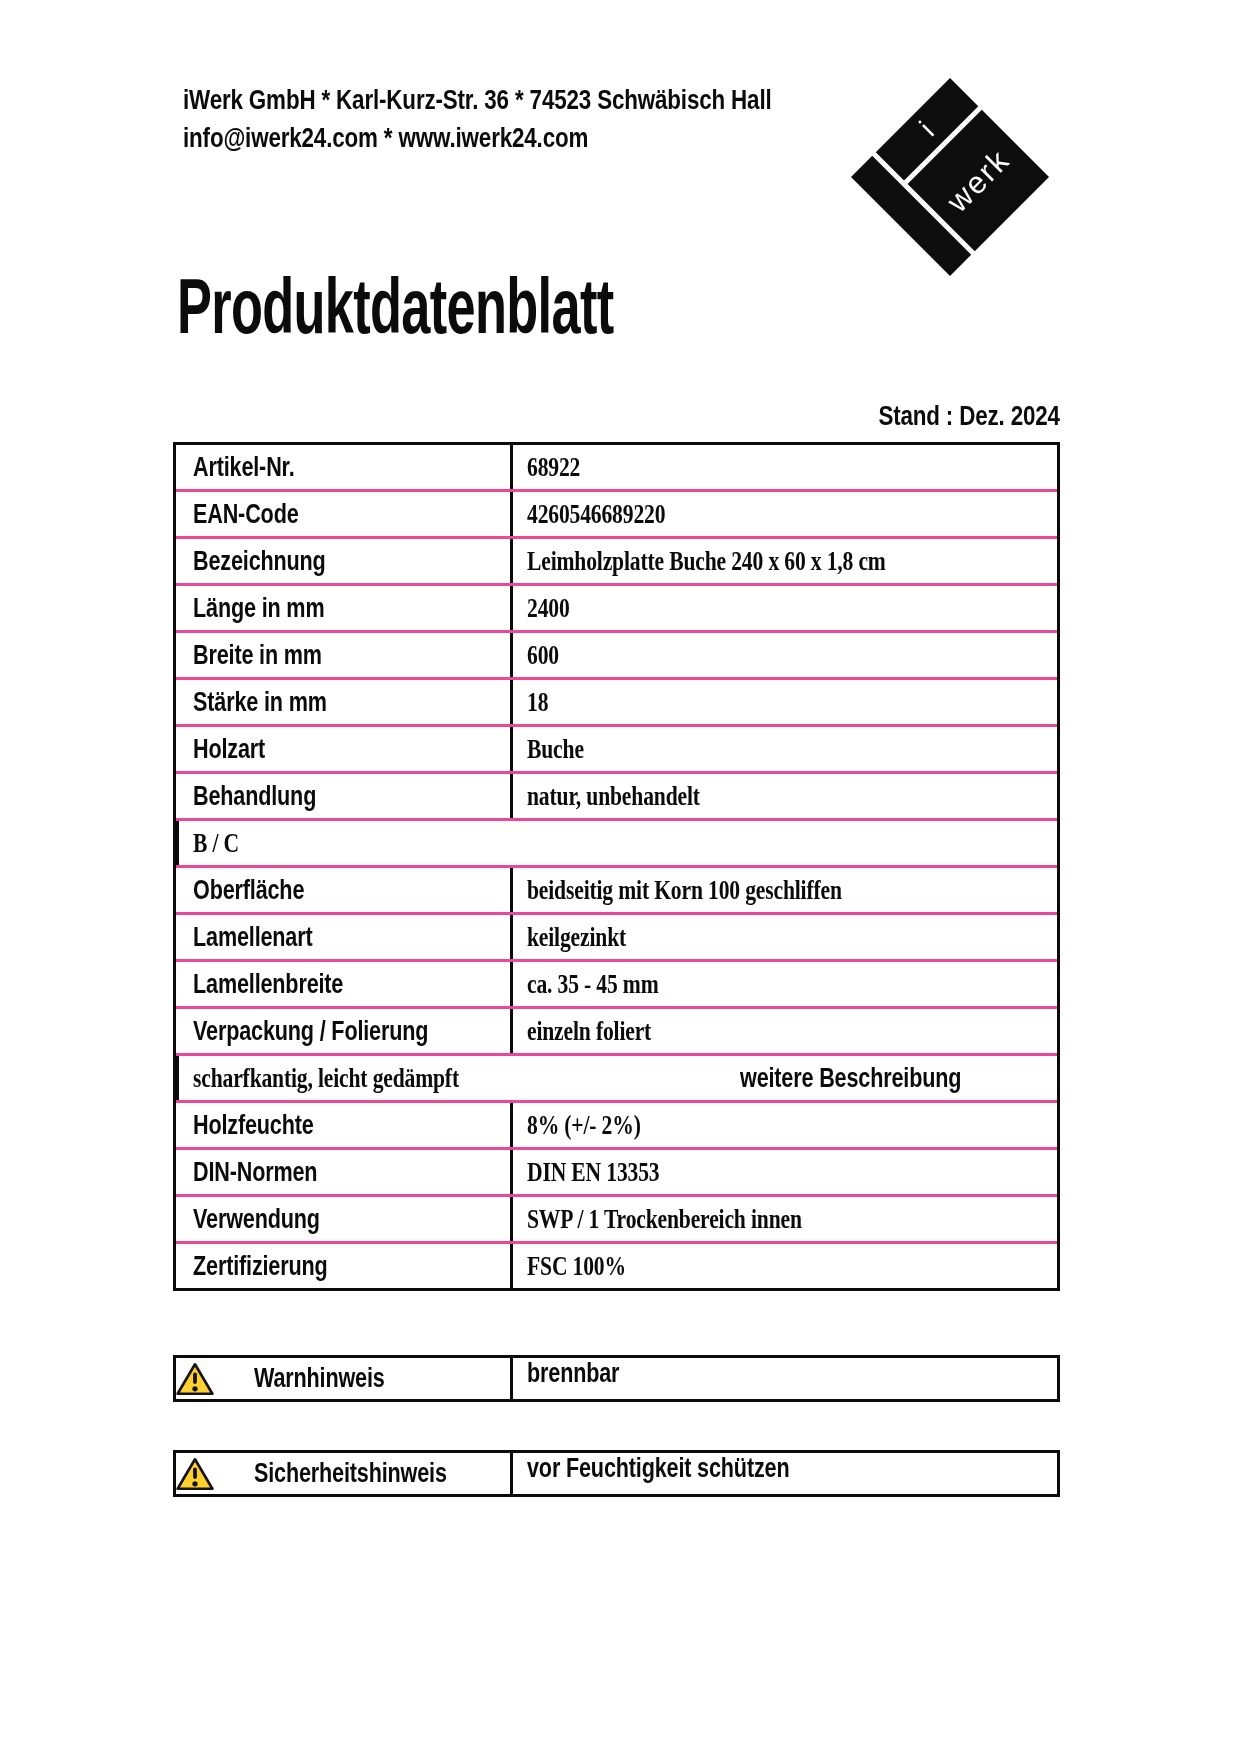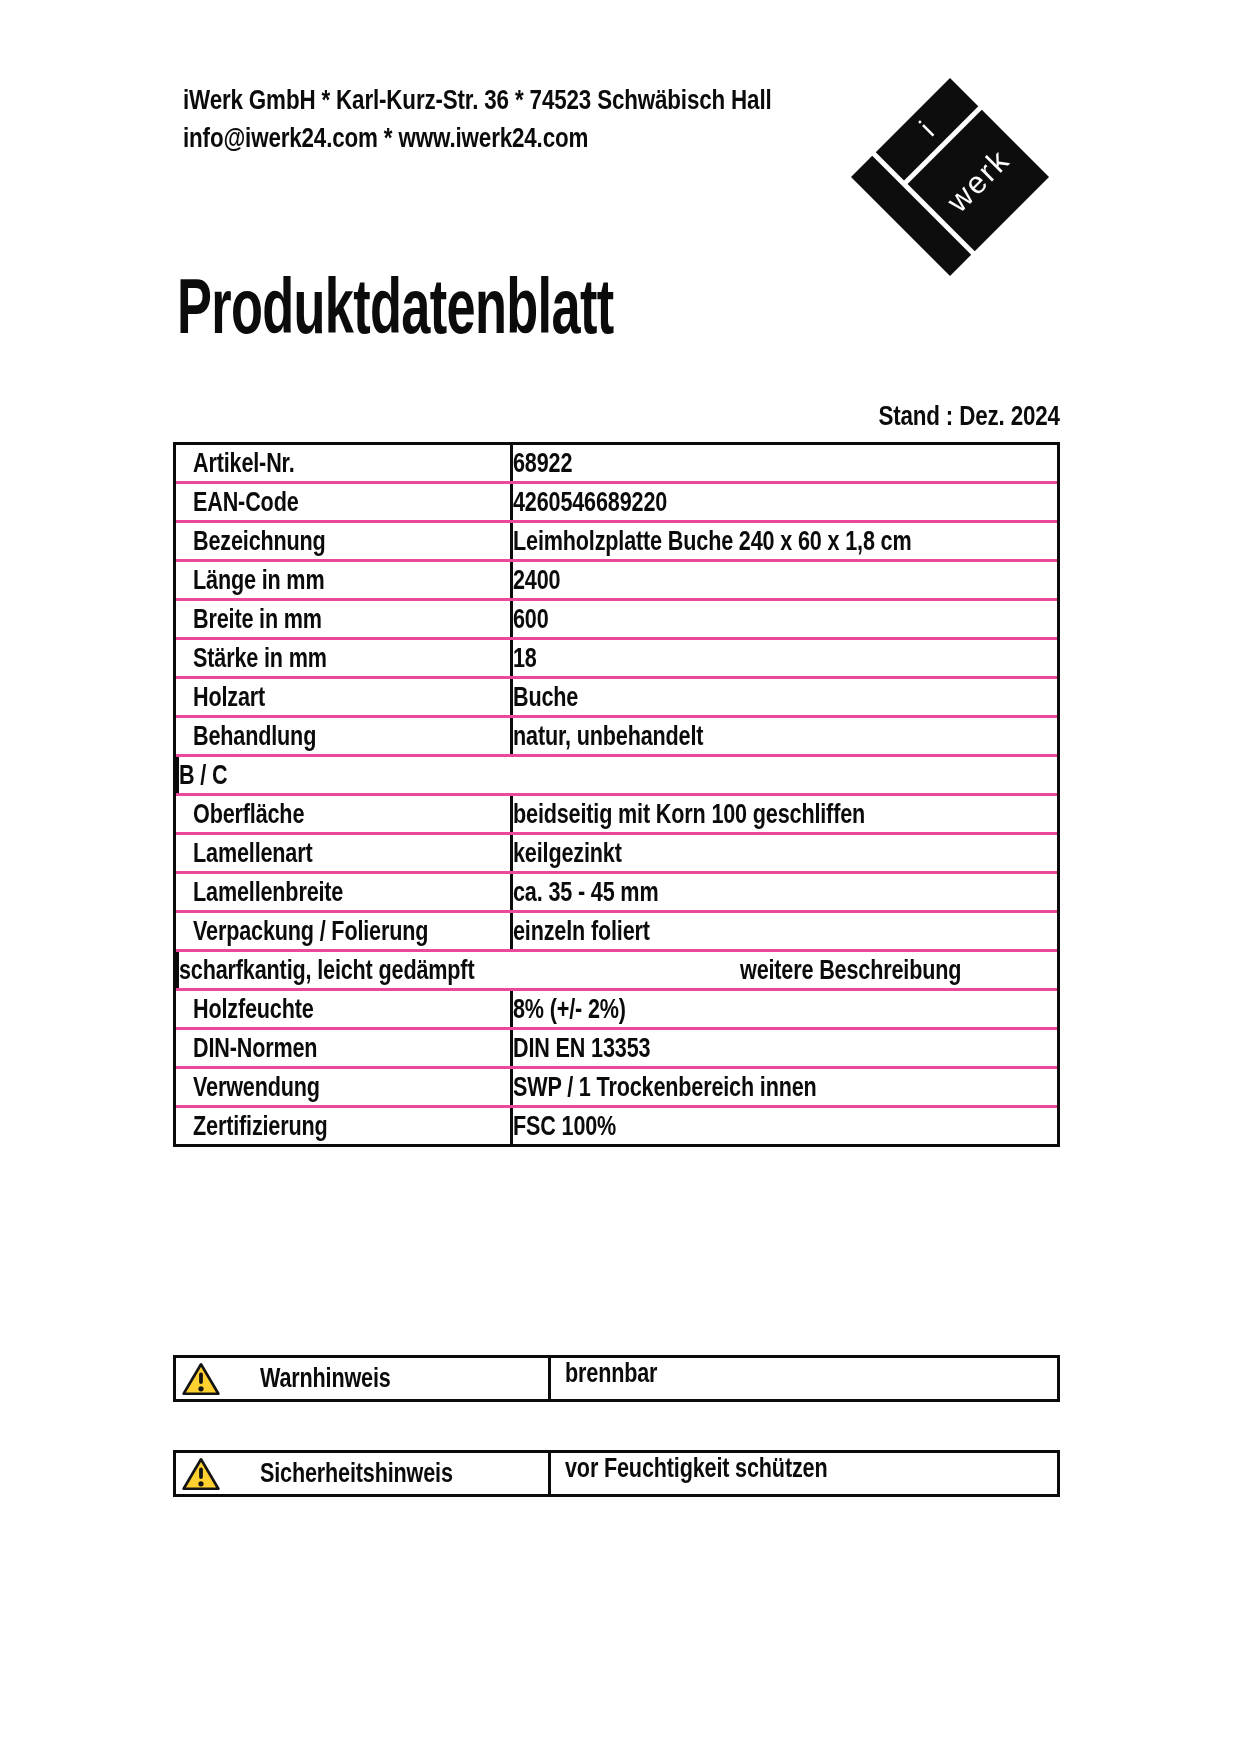--- a/index.html
+++ b/index.html
@@ -57,37 +57,37 @@
     white-space:nowrap;letter-spacing:-1px;
   }
   .stand{position:absolute;right:180px;top:400px;font-size:28px;text-align:right;}
 
   
   .sheet-table{
     position:absolute;left:173px;top:442px;width:887px;
     border:3px solid #0b0b0b;box-sizing:border-box;
     background:#fff;
   }
-  .t-row{display:flex;height:36px;justify-content:center;}
+  .t-row{display:flex;height:44px;justify-content:center;}
   .t-row + .t-row{border-top:3px solid #ec4899;}
   .t-cell{display:flex;align-items:center;box-sizing:border-box;font-size:27px;overflow:hidden;}
   .t-label{width:334px;flex:none;padding-left:17px;}
-  .t-value{flex:1;border-left:3px solid #0b0b0b;}
+  .t-value{flex:1;border-left:3px solid #0b0b0b;padding-left:14px;font-family:Liberation Serif, serif;}
 
   
   .notice-box{
     position:absolute;left:173px;width:887px;height:47px;
     border:3px solid #0b0b0b;box-sizing:border-box;
     display:flex;background:#fff;
   }
   .notice-warn{top:1355px;}
   .notice-safety{top:1450px;}
   .n-label{
-    width:372px;flex:none;display:flex;align-items:center;
-    padding-left:6px;box-sizing:border-box;font-size:27px;
+    width:334px;flex:none;display:flex;align-items:center;
+    box-sizing:border-box;font-size:27px;
   }
   .n-label .ctext{margin-left:40px;}
   .n-value{
     flex:1;border-left:3px solid #0b0b0b;display:flex;align-items:flex-start;
     padding-left:14px;box-sizing:border-box;font-size:27px;
   }
   .tri-icon{width:38px;height:34px;flex:none;}
 </style>
 </head>
 <body>

